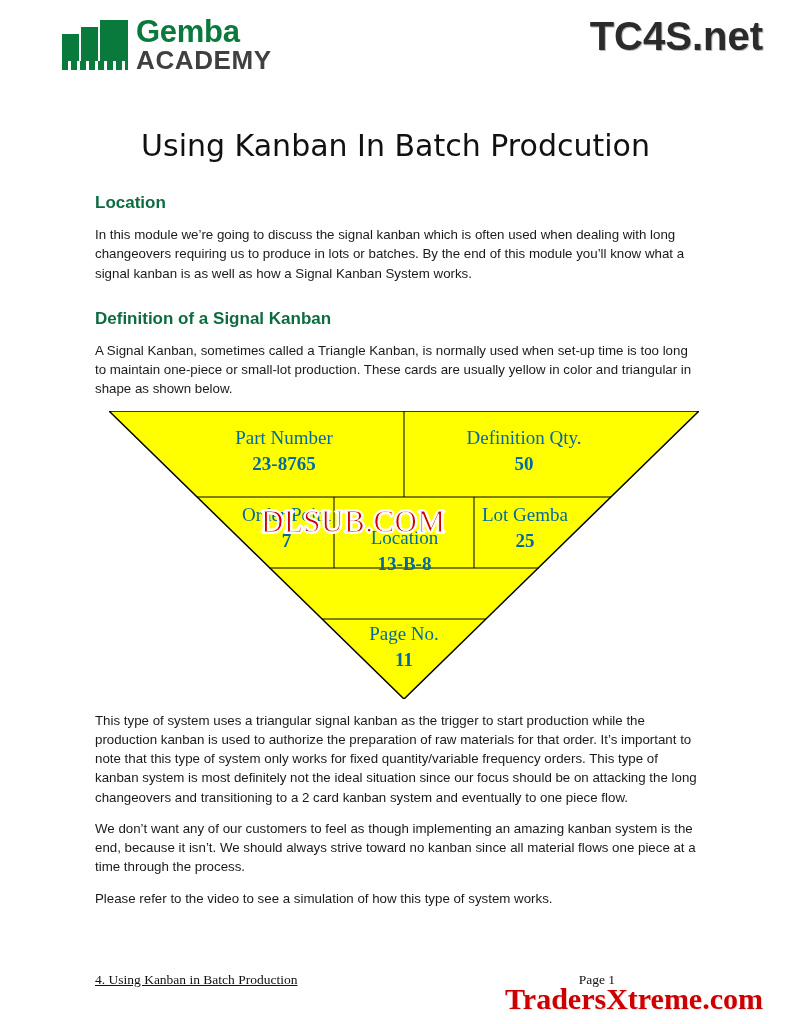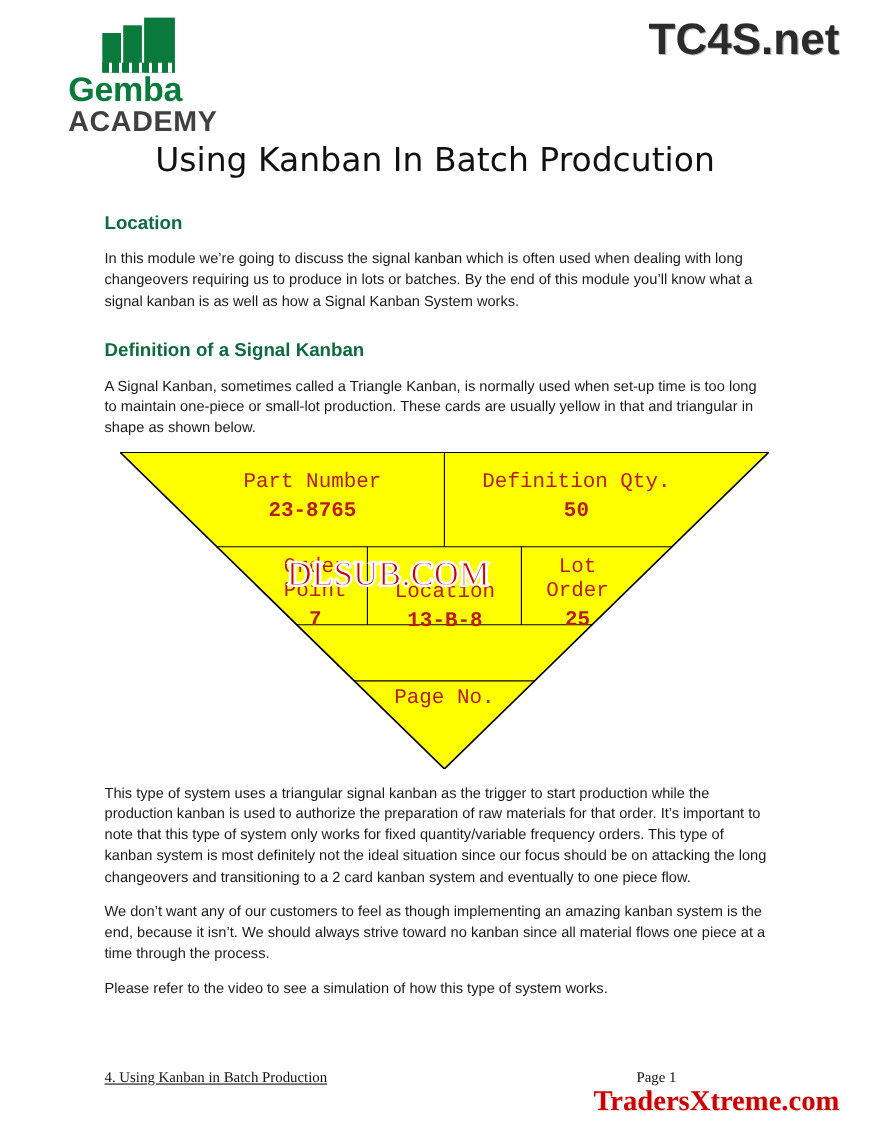--- a/index.html
+++ b/index.html
@@ -30,21 +30,20 @@
     left: 0;
     width: 791px;
     height: 80px;
   }
   .logo-wrap {
     position: absolute;
     left: 62px;
     top: 6px;
     display: flex;
     align-items: center;
-    flex-direction: column;
   }
   .logo-mark {
     width: 66px;
     height: 50px;
     position: relative;
     margin-right: 8px;
   }
   .logo-mark .bar {
     position: absolute;
     background: #0a7a3c;
@@ -149,22 +148,22 @@
   .triangle-outline {
     position: absolute;
     left: 0; top: 0;
     width: 590px; height: 288px;
     pointer-events: none;
   }
 
   .cell {
     position: absolute;
     text-align: center;
-    font-family: Liberation Mono, monospace;
-    color: #b91c1c;
+    font-family: Liberation Serif, serif;
+    color: #0369a1;
   }
   .cell .lbl {
     font-size: 19px;
     font-weight: 400;
   }
   .cell .val {
     font-size: 19px;
     font-weight: bold;
     margin-top: 4px;
   }
@@ -203,21 +202,21 @@
   }
   .footer .right {
     position: absolute;
     right: 82px;
     top: 0;
   }
   .footer-brand {
     position: absolute;
     right: 28px;
     bottom: 8px;
-    font-size: 26px;
+    font-size: 30px;
     font-weight: bold;
     color: #cc0000;
     font-family: "Liberation Serif", serif;
     text-shadow: 1px 1px 0 #ffdddd;
   }
 </style>
 </head>
 <body>
 
 <div class="page">
@@ -239,21 +238,21 @@
   </div>
 
   <div class="doc-title">Using Kanban In Batch Prodcution</div>
 
   <div class="content">
 
     <h2 class="section">Location</h2>
     <p class="para">In this module we’re going to discuss the signal kanban which is often used when dealing with long changeovers requiring us to produce in lots or batches.  By the end of this module you’ll know what a signal kanban is as well as how a Signal Kanban System works.</p>
 
     <h2 class="section second">Definition of a Signal Kanban</h2>
-    <p class="para">A Signal Kanban, sometimes called a Triangle Kanban, is normally used when set-up time is too long to maintain one-piece or small-lot production.  These cards are usually yellow in that and triangular in shape as shown below.</p>
+    <p class="para">A Signal Kanban, sometimes called a Triangle Kanban, is normally used when set-up time is too long to maintain one-piece or small-lot production.  These cards are usually yellow in color and triangular in shape as shown below.</p>
 
     <div class="card-area">
       <div class="triangle-wrap">
         <div class="triangle"></div>
 
         <svg class="triangle-outline" viewBox="0 0 590 288" preserveAspectRatio="none">
           <polygon points="0,0 590,0 295,288" fill="none" stroke="#000000" stroke-width="1.5"></polygon>
 
           <line x1="88" y1="86" x2="502" y2="86" stroke="#000000" stroke-width="1"></line>
           <line x1="160" y1="157" x2="430" y2="157" stroke="#000000" stroke-width="1"></line>
@@ -275,26 +274,27 @@
 
         <div class="cell" style="left:130px; top:93px; width:95px;">
           <div class="lbl">Order Point</div>
           <div class="val">7</div>
         </div>
         <div class="cell" style="left:228px; top:116px; width:135px;">
           <div class="lbl">Location</div>
           <div class="val">13-B-8</div>
         </div>
         <div class="cell" style="left:366px; top:93px; width:100px;">
-          <div class="lbl">Lot Order</div>
+          <div class="lbl">Lot Gemba</div>
           <div class="val">25</div>
         </div>
 
         <div class="cell" style="left:213px; top:212px; width:164px;">
           <div class="lbl">Page No.</div>
+          <div class="val">11</div>
         </div>
 
         <div class="watermark-dlsub">DLSUB.COM</div>
       </div>
     </div>
 
     <p class="para">This type of system uses a triangular signal kanban as the trigger to start production while the production kanban is used to authorize the preparation of raw materials for that order.  It’s important to note that this type of system only works for fixed quantity/variable frequency orders.   This type of kanban system is most definitely not the ideal situation since our focus should be on attacking the long changeovers and transitioning to a 2 card kanban system and eventually to one piece flow.</p>
     <p class="para">We don’t want any of our customers to feel as though implementing an amazing kanban system is the end, because it isn’t.  We should always strive toward no kanban since all material flows one piece at a time through the process.</p>
     <p class="para">Please refer to the video to see a simulation of how this type of system works.</p>
   </div>

